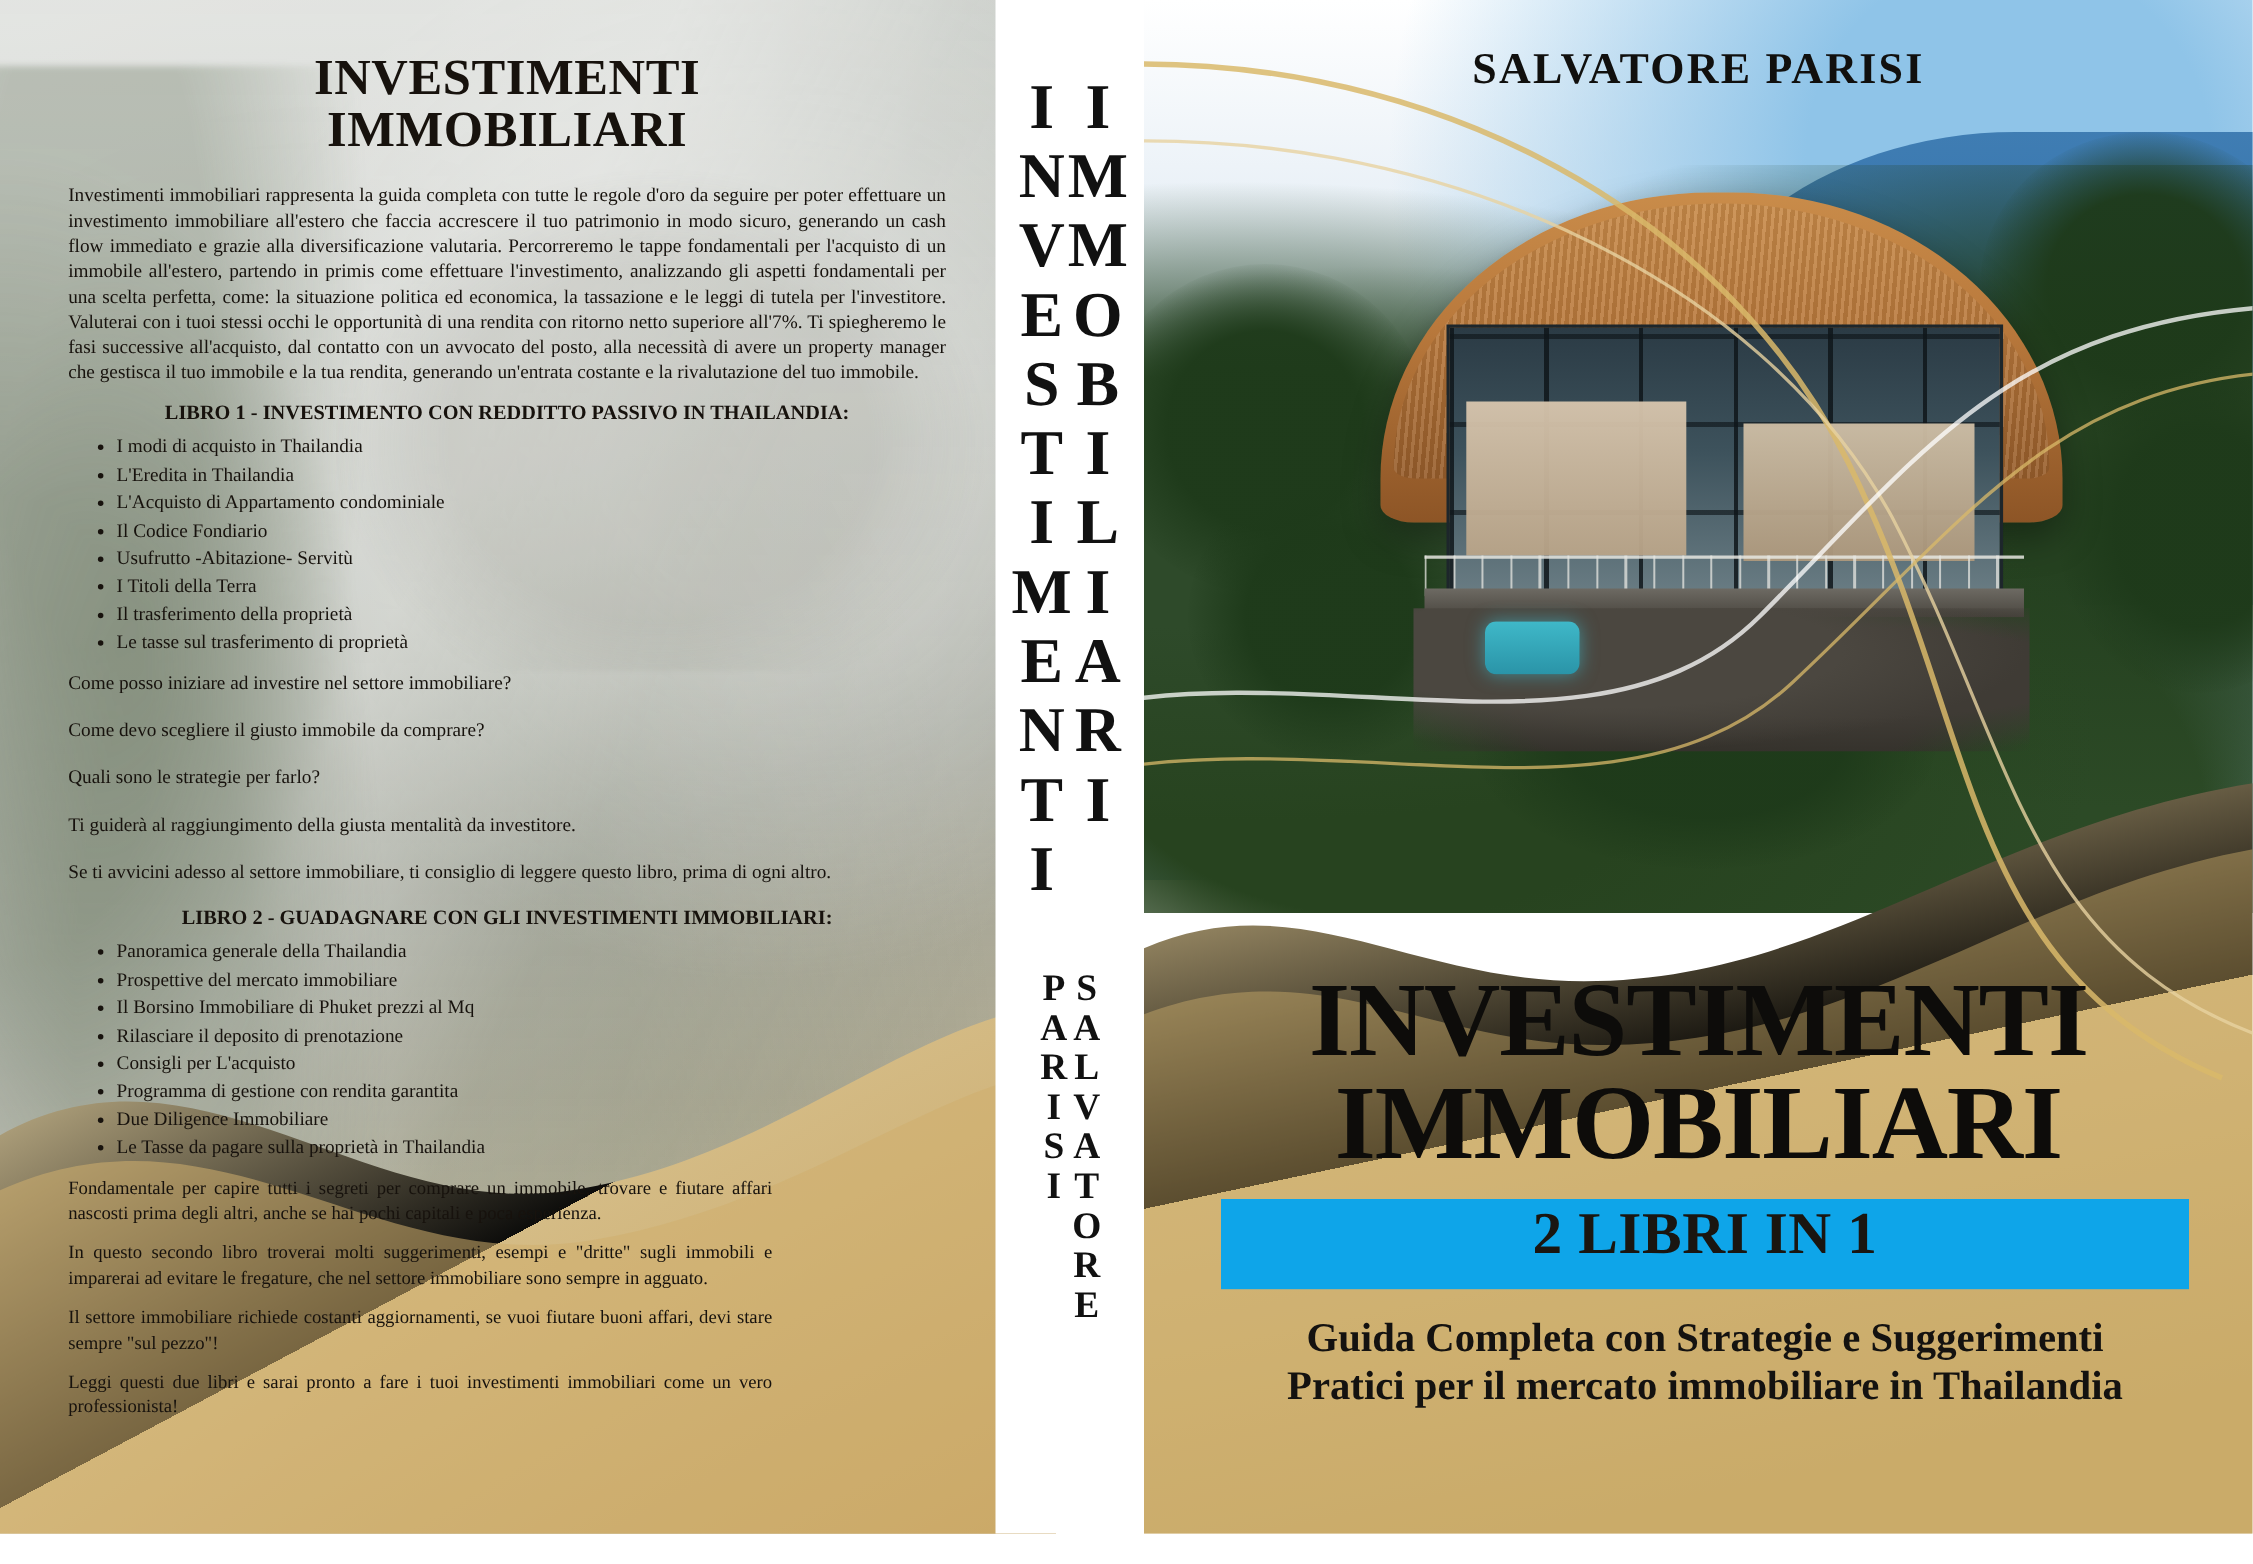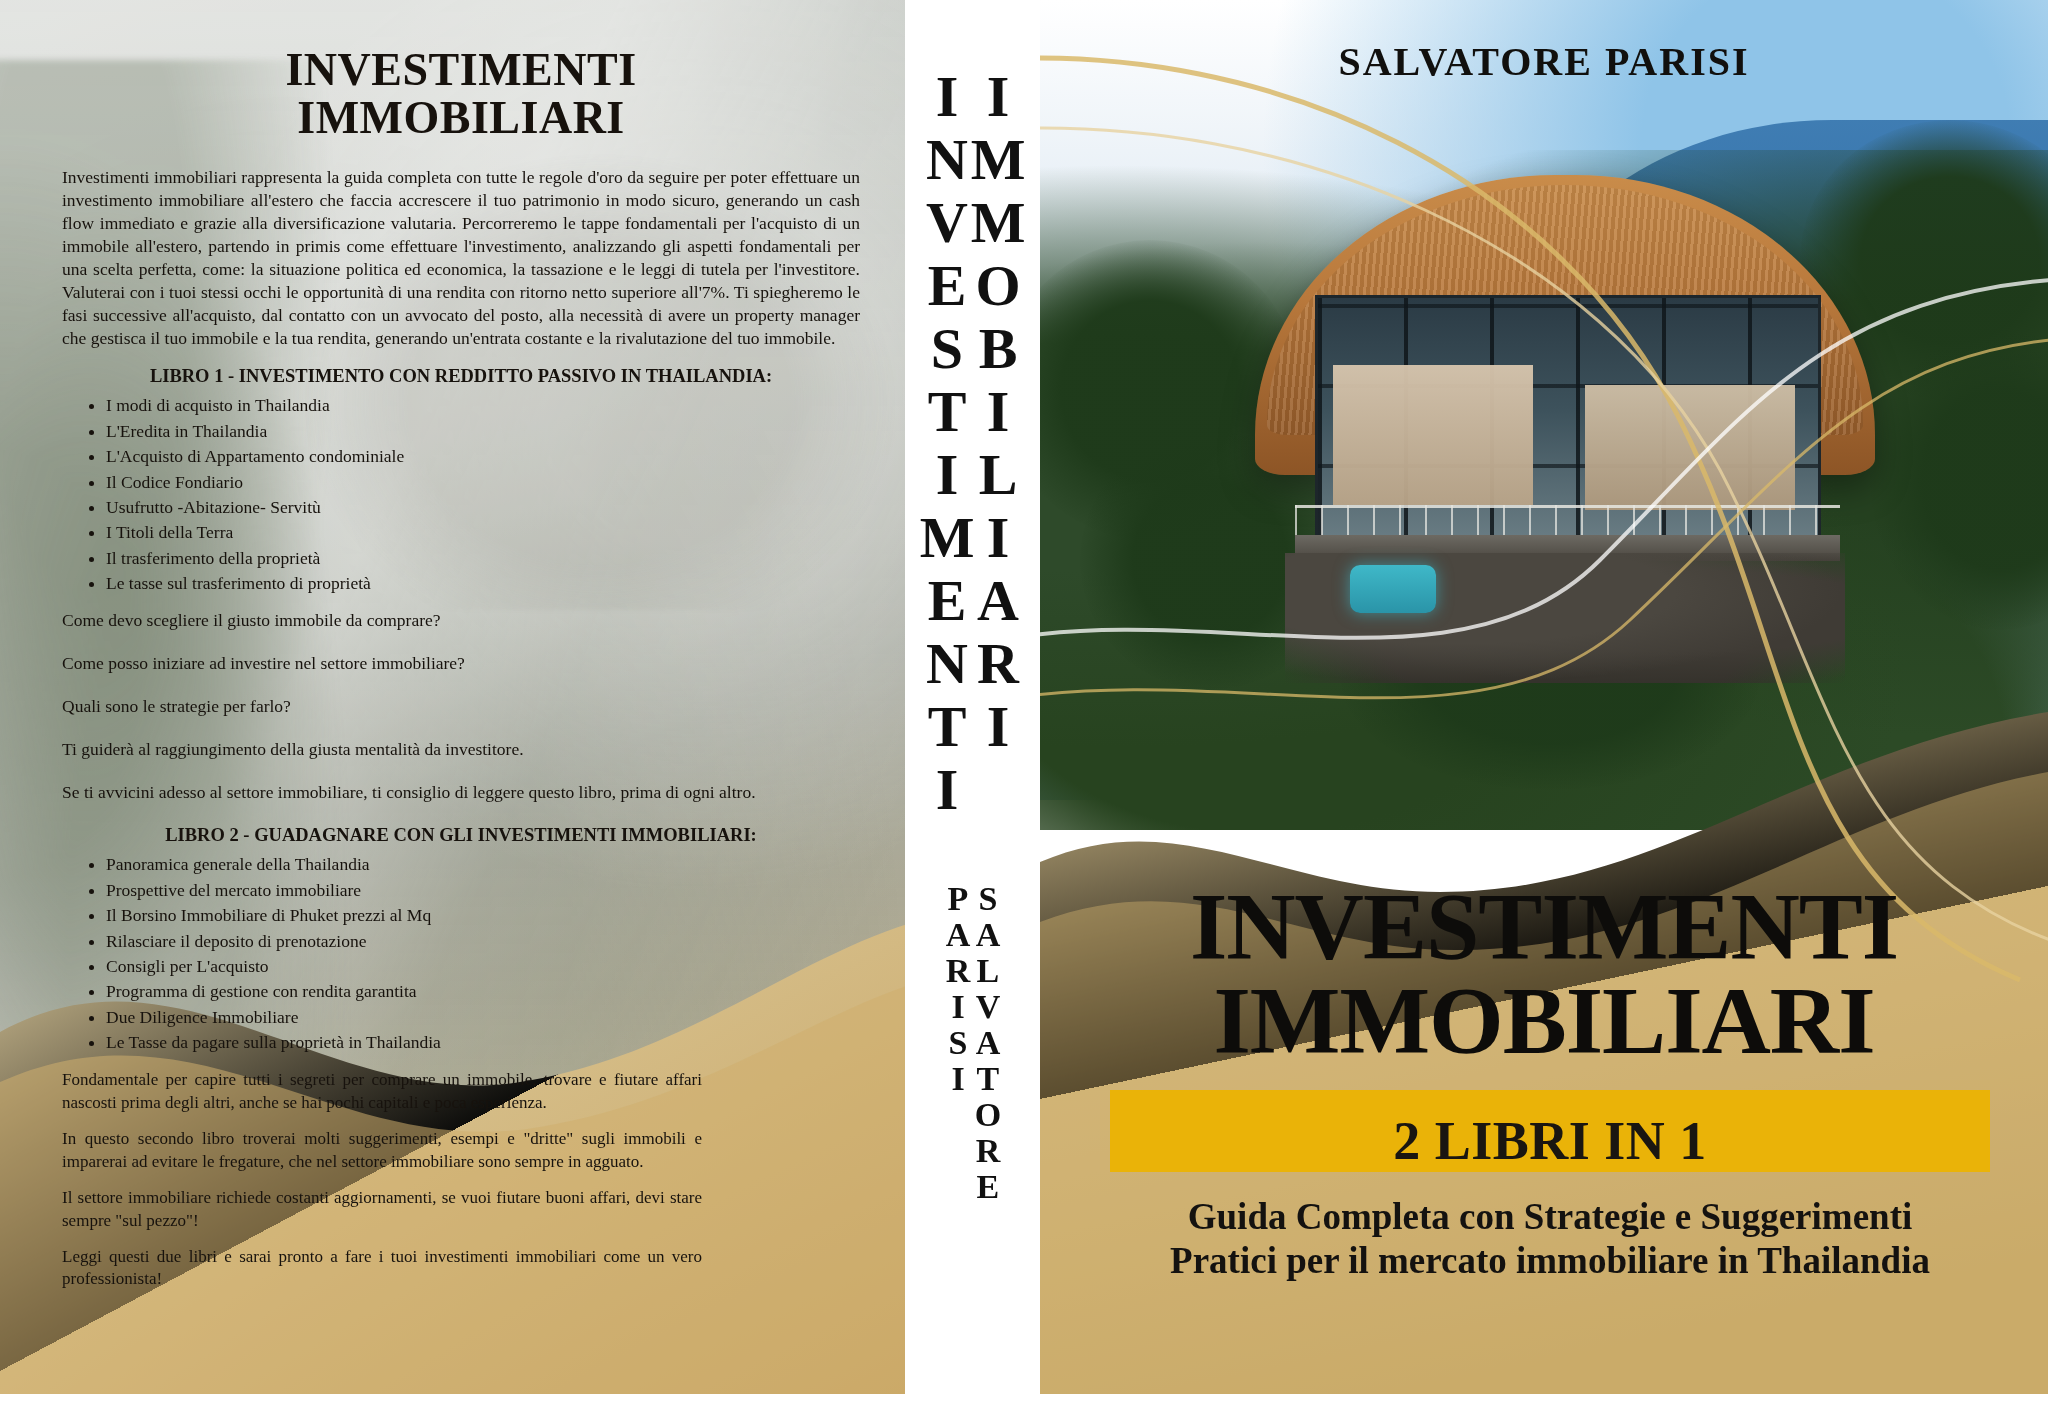--- a/index.html
+++ b/index.html
@@ -220,22 +220,22 @@
   .front-title{
     position:absolute;left:0;top:880px;width:1008px;text-align:center;
     color:#0d0c0a;
   }
   .front-title .l1,.front-title .l2{
     font-size:96px;line-height:.98;font-weight:700;letter-spacing:-1px;
     font-family:"Liberation Serif", serif;
   }
   .badge{
     position:absolute;left:70px;top:1090px;width:880px;height:82px;
-    background:#eab308;
-    display:flex;align-items:flex-end;justify-content:center;
+    background:#0ea5e9;
+    display:flex;align-items:flex-start;justify-content:center;
   }
   .badge span{
     font-size:54px;font-weight:700;color:#1a1611;letter-spacing:.5px;
   }
   .front-sub{
     position:absolute;left:40px;top:1195px;width:940px;text-align:center;
     font-size:37px;line-height:1.18;font-weight:700;color:#141210;
   }
 </style>
 </head>
@@ -275,22 +275,22 @@
         <li>L'Eredita in Thailandia</li>
         <li>L'Acquisto di Appartamento condominiale</li>
         <li>Il Codice Fondiario</li>
         <li>Usufrutto -Abitazione- Servitù</li>
         <li>I Titoli della Terra</li>
         <li>Il trasferimento della proprietà</li>
         <li>Le tasse sul trasferimento di proprietà</li>
       </ul>
 
 
+      <p class="bk-q">Come posso iniziare ad investire nel settore immobiliare?</p>
       <p class="bk-q">Come devo scegliere il giusto immobile da comprare?</p>
-      <p class="bk-q">Come posso iniziare ad investire nel settore immobiliare?</p>
       <p class="bk-q">Quali sono le strategie per farlo?</p>
       <p class="bk-q">Ti guiderà al raggiungimento della giusta mentalità da investitore.</p>
       <p class="bk-q">Se ti avvicini adesso al settore immobiliare, ti consiglio di leggere questo libro, prima di ogni altro.</p>
 
       <div class="bk-heading">LIBRO 2 - GUADAGNARE CON GLI INVESTIMENTI IMMOBILIARI:</div>
       <ul class="bk-list">
         <li>Panoramica generale della Thailandia</li>
         <li>Prospettive del mercato immobiliare</li>
         <li>Il Borsino Immobiliare di Phuket prezzi al Mq</li>
         <li>Rilasciare il deposito di prenotazione</li>

